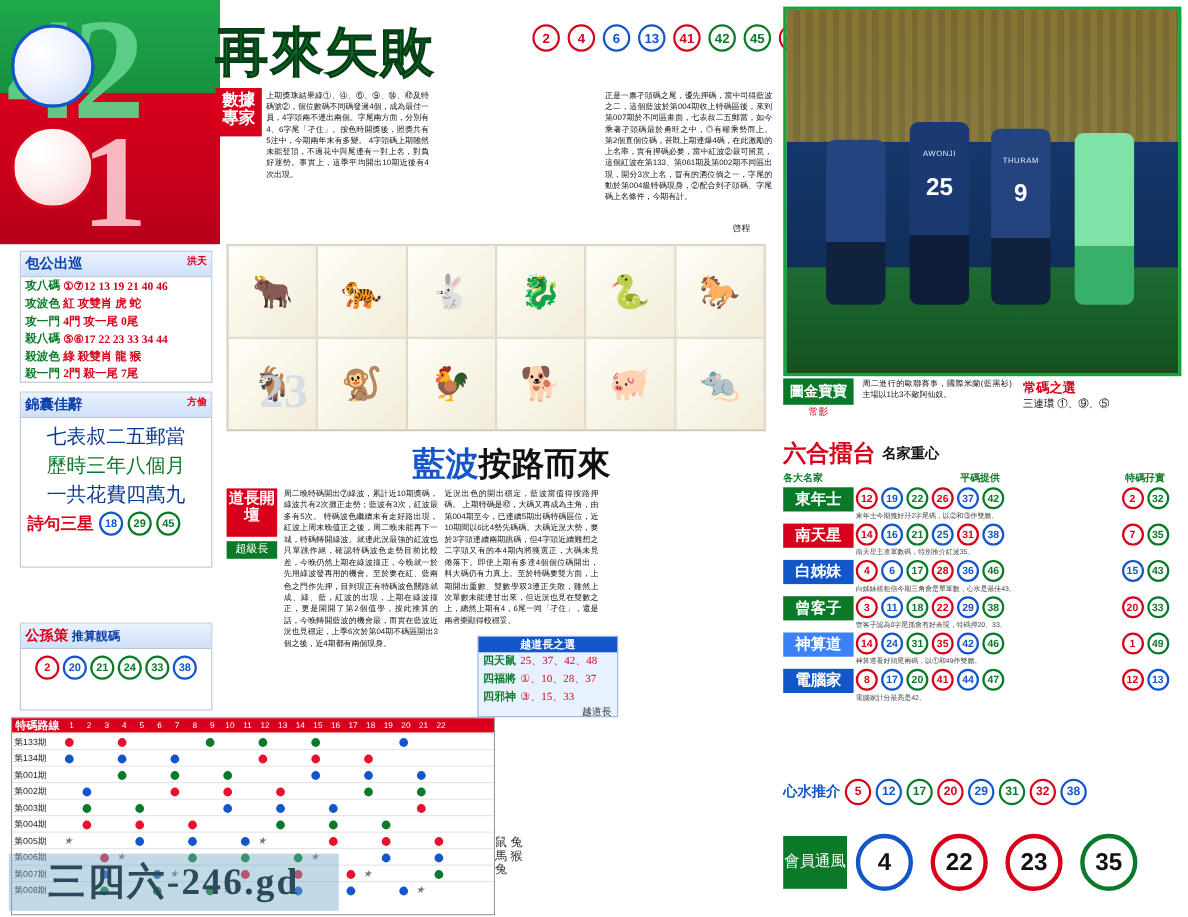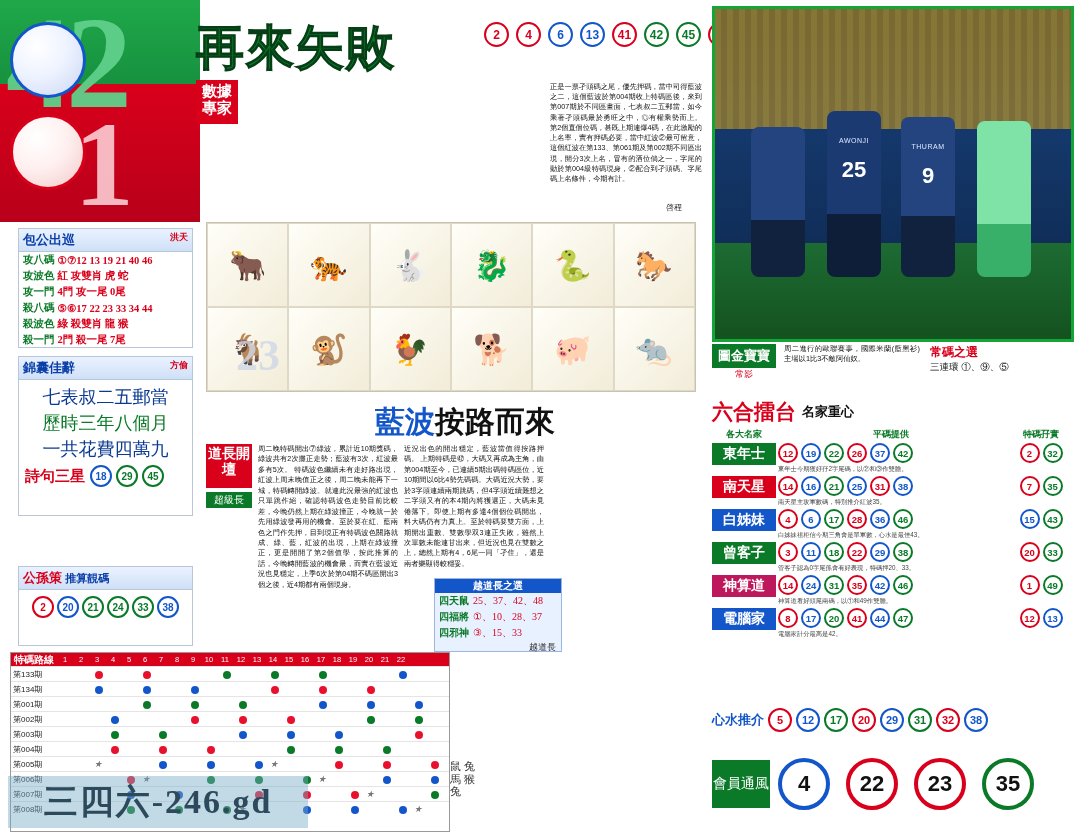--- a/index.html
+++ b/index.html
@@ -110,21 +110,21 @@
   #box-gongsun { left:18px; top:566px; width:175px; height:80px; }
   .gs-balls { display:flex; gap:3px; padding:6px 3px; flex-wrap:wrap; justify-content:center;}
   .gs-balls .nb { width:22px; height:22px; font-size:10px; }
 
   
   #route-table { left:10px; top:652px; width:440px; height:180px; border:1px solid #999; background:#fff; }
   .rt-head { display:flex; align-items:center; background:#d9001b; color:#fff; height:13px; }
   .rt-head .title { font-size:10px; font-weight:bold; padding:0 3px; font-family:"Liberation Serif", serif;}
   .rt-head .cols { display:flex; font-size:7.5px; color:#fff; }
   .rt-head .cols span { width:16px; text-align:center; }
-  .rt-row { display:flex; height:15px; align-items:center; border-top:1px solid #e4e4e4;gap:36px; }
+  .rt-row { display:flex; height:15px; align-items:center; border-top:1px solid #e4e4e4; }
   .rt-row .lab { width:44px; font-size:8px; color:#222; padding-left:2px; }
   .rt-cells { display:flex; }
   .rt-cells i { width:16px; height:15px; display:block; position:relative; }
   .dot { position:absolute; left:4px; top:4px; width:8px; height:8px; border-radius:50%; }
   .dot.r{ background:#e8112d; } .dot.b{ background:#1356c9; } .dot.g{ background:#0a7a28; }
   .star { position:absolute; left:3px; top:2px; font-size:9px; color:#777; }
 
   
   #zodiac-grid {
     left:206px; top:222px; width:490px; height:170px;
@@ -203,21 +203,21 @@
   #changma .bd { font-size:9.5px; color:#111; }
 
   
   #leitai { left:712px; top:398px; width:364px; height:290px; }
   #leitai .title {
     font-size:21px; font-weight:bold; color:#d9001b; font-family:"Liberation Serif", serif;
     display:flex; align-items:center; gap:6px;
   }
   #leitai .title .sub { font-size:13px; color:#111; }
   .lt-head { display:flex; font-size:9px; color:#0a7a28; font-weight:bold; margin-top:2px;}
-  .lt-head .c1 { width:64px; text-align:center;}
+  .lt-head .c1 { width:64px; }
   .lt-head .c2 { width:230px; text-align:center;}
   .lt-head .c3 { width:70px; text-align:center;}
   .lt-row { display:flex; align-items:flex-start; margin-top:2px; }
   .lt-name {
     width:64px; height:22px; color:#fff; font-size:14px; font-weight:bold;
     display:flex; align-items:center; justify-content:center; font-family:"Liberation Serif", serif;
   }
   .lt-nums { display:flex; gap:3px; width:230px; padding-left:2px;}
   .lt-nums .nb { width:20px; height:20px; font-size:9.5px; }
   .lt-sp { width:70px; display:flex; gap:3px; justify-content:center; }
@@ -277,20 +277,22 @@
       <span class="nb b">6</span>
       <span class="nb b">13</span>
       <span class="nb r">41</span>
       <span class="nb g">42</span>
       <span class="nb g">45</span>
       <span class="nb r">48</span>
     </div>
 
   <div class="abs expert-tag">數據專家</div>
   <div class="abs article">
+    <div class="art-col c1">上期獎珠結果綠①、④、⑥、⑨、⑭、㊷及特碼號②，個位數碼不同碼發過4個，成為最佳一員，4字頭兩不連出兩個。字尾兩方面，分別有4、6字尾「孑住」。按色時開獎後，照獎共有5注中，今期兩年末有多變。
+4字頭碼上期雖然未能登頂，不過花中與尾連有一對上名，對負好運勢。事實上，這季平均開出10期近後有4次出現。</div>
     <div class="art-col c3">正是一票孑頭碼之尾，優先押碼，當中司得藍波之二，這個藍波於第004期收上特碼區後，來到第007期於不同區畫面，七表叔二五郵當，如今乘著孑頭碼最於勇旺之中，◎有權乘勢而上。
 第2個直個位碼，甚既上期連爆4碼，在此激勵的上名率，實有押碼必要，當中紅波②最可留意，這個紅波在第133、第061期及第002期不同區出現，開分3次上名，冒有的酒位倘之一，字尾的動於第004級特碼現身，②配合到孑頭碼、字尾碼上名條件，今期有計。</div>
     <div class="abs" style="left:470px; top:120px; font-size:8px; color:#222;">啓程</div>
   </div>
 
   <div class="abs box" id="box-baogong">
     <div class="box-hd">
       <span>包公出巡</span>
       <span style="float:right; font-size:9px; color:#d9001b;">洪天</span>
     </div>
@@ -948,21 +950,21 @@
             </div>
             <div class="lt-sp">
               <span class="nb r">20</span>
               <span class="nb g">33</span>
             </div>
           </div>
           <div class="lt-note">管客子認為0字尾孫會有好表現，特碼押20、33。</div>
         </div>
         <div>
           <div class="lt-row">
-            <div class="lt-name" style="background: #be185d;">神算道</div>
+            <div class="lt-name" style="background: #3b82f6;">神算道</div>
             <div class="lt-nums">
               <span class="nb r">14</span>
               <span class="nb b">24</span>
               <span class="nb g">31</span>
               <span class="nb r">35</span>
               <span class="nb b">42</span>
               <span class="nb g">46</span>
             </div>
             <div class="lt-sp">
               <span class="nb r">1</span>

